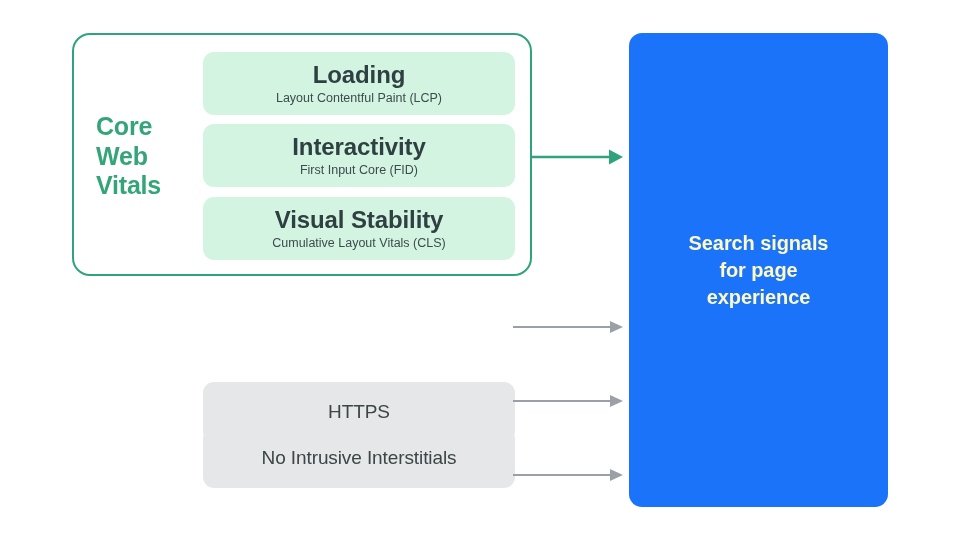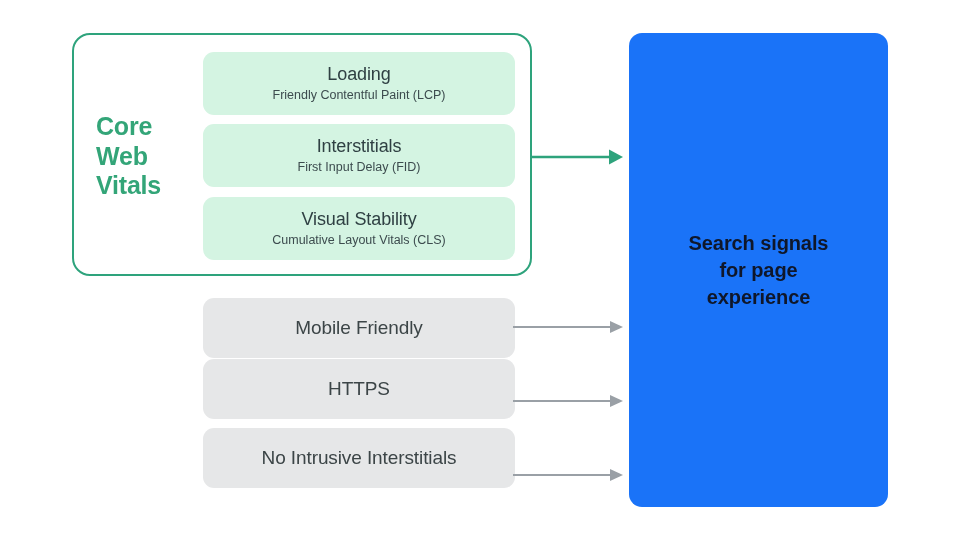--- a/index.html
+++ b/index.html
@@ -52,22 +52,22 @@
     flex-direction: column;
     align-items: center;
     justify-content: center;
     text-align: center;
   }
   .pill-green {
     background: #D4F4E2;
     height: 63px;
   }
   .pill-green .pill-title {
-    font-size: 18px;
-    font-weight: normal;
+    font-size: 24px;
+    font-weight: bold;
     color: #2F4043;
     line-height: 1.15;
     letter-spacing: -0.1px;
   }
   .pill-green .pill-sub {
     font-size: 12.5px;
     font-weight: normal;
     color: #3C4B4E;
     line-height: 1.2;
     margin-top: 3px;
@@ -81,38 +81,38 @@
     background: #E6E7E8;
     height: 60px;
   }
   .pill-gray .pill-title {
     font-size: 19px;
     font-weight: normal;
     color: #3C4547;
     letter-spacing: -0.1px;
   }
   #pill-mobile { top: 298px; }
-  #pill-https  { top: 359px; }
+  #pill-https  { top: 382px; }
   #pill-interstitials { top: 428px; }
 
   
   .outcome {
     position: absolute;
     left: 629px;
     top: 33px;
     width: 259px;
     height: 474px;
     background: #1A73F8;
     border-radius: 13px;
     display: flex;
     align-items: center;
     justify-content: center;
   }
   .outcome-text {
-    color: #0f172a;
+    color: #fef9c3;
     font-size: 20px;
     font-weight: bold;
     line-height: 1.35;
     text-align: center;
     letter-spacing: -0.1px;
     white-space: pre-line;
   }
 
   
   .arrow-svg {
@@ -130,36 +130,33 @@
 <div id="canvas">
 
   <div class="cwv-container"></div>
 
   <div class="cwv-label" style="white-space: pre-line;">Core
 Web
 Vitals</div>
 
   <div class="pill pill-green" id="pill-loading">
     <div class="pill-title">Loading</div>
-    <div class="pill-sub">Friendly Contentful Paint (LCP)</div>
+    <div class="pill-sub">Layout Contentful Paint (LCP)</div>
   </div>
 
   <div class="pill pill-green" id="pill-interactivity">
-    <div class="pill-title">Interstitials</div>
-    <div class="pill-sub">First Input Delay (FID)</div>
+    <div class="pill-title">Interactivity</div>
+    <div class="pill-sub">First Input Core (FID)</div>
   </div>
 
   <div class="pill pill-green" id="pill-visual">
     <div class="pill-title">Visual Stability</div>
     <div class="pill-sub">Cumulative Layout Vitals (CLS)</div>
   </div>
 
-  <div class="pill pill-gray" id="pill-mobile">
-    <div class="pill-title">Mobile Friendly</div>
-  </div>
 
   <div class="pill pill-gray" id="pill-https">
     <div class="pill-title">HTTPS</div>
   </div>
 
   <div class="pill pill-gray" id="pill-interstitials">
     <div class="pill-title">No Intrusive Interstitials</div>
   </div>
 
   <svg class="arrow-svg" id="arrow-cwv" viewBox="0 0 96 34">

